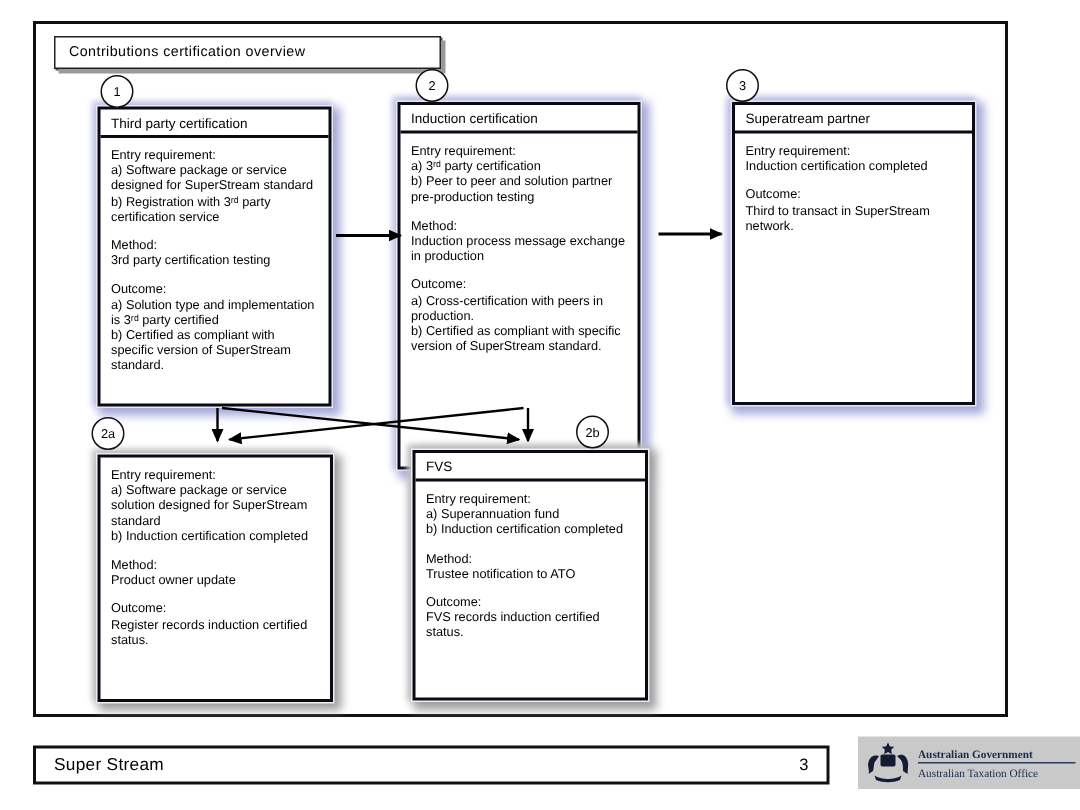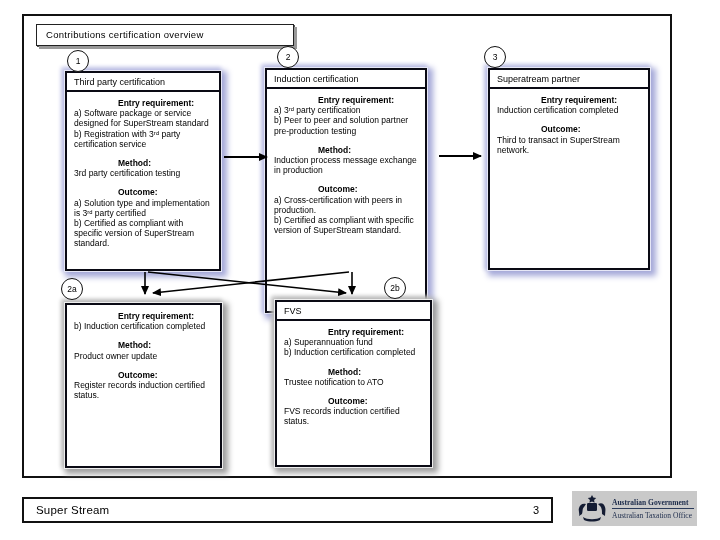--- a/index.html
+++ b/index.html
@@ -27,39 +27,39 @@
   .c2b { left:384px; top:277px; }
 
   
   .card { background:#fff; border:2px solid #0a0a14; z-index:3; }
   .glow-blue { box-shadow:0 0 0 1px #e6e7f6, 3px 3px 6px 3px #a4a8d8, -2px -2px 4px 2px #c9cbea; }
   .glow-gray { box-shadow:0 0 0 1px #eee, 3px 3px 6px 3px #9e9e9e, -2px -2px 4px 2px #c8c8c8; }
   .card-header { font-size:9px; padding:4px 7px 3px 7px; border-bottom:2px solid #0a0a14;
                  white-space:nowrap; overflow:hidden; }
   .card-body { padding:6px 7px; font-size:8.5px; line-height:1.2; }
   .section + .section { margin-top:9px; }
-  .sec-label { font-weight:bold;margin-left:44px; }
+  .sec-label { font-weight:normal; }
   .card1  { left:65px;  top:71px;  width:156px; height:200px; }
   .card2  { left:265px; top:68px;  width:162px; height:245px; }
   .card3  { left:488px; top:68px;  width:162px; height:202px; }
   .card2a { left:65px;  top:303px; width:157px; height:165px; }
   .card2b { left:275px; top:300px; width:157px; height:167px; }
 
   
   svg.connectors { left:0; top:0; width:720px; height:540px; z-index:4; pointer-events:none; }
 
   
   .footer-bar { left:22px; top:497px; width:531px; height:26px; border:2px solid #111;
                 background:#fff; display:flex; align-items:center;
                 justify-content:space-between; padding:0 12px; }
   .footer-label { font-size:11.5px; letter-spacing:.2px; }
   .page-number { font-size:11px; }
 
   
-  .gov-logo { left:572px; top:491px; width:125px; height:35px; background:#c9c9c9;
+  .gov-logo { left:572px; top:491px; width:148px; height:35px; background:#c9c9c9;
               display:flex; align-items:center; padding:2px 3px; gap:3px; }
   .crest { flex:0 0 34px; height:30px; }
   .logo-text { flex:1; color:#1b2a4a; font-family:"Liberation Serif", serif; }
   .logo-line1 { font-size:7.5px; font-weight:bold; padding-bottom:1.5px;
                 border-bottom:1px solid #2a3a5a; white-space:nowrap; }
   .logo-line2 { font-size:7.5px; font-weight:normal; padding-top:1.5px; white-space:nowrap; }
 </style>
 </head>
 <body>
 
@@ -124,20 +124,21 @@
         <div class="sec-label">Outcome:</div>
         <div class="sec-line">Third to transact in SuperStream network.</div>
       </div>
     </div>
 </div>
 
 <div class="abs card card2a glow-gray">
   <div class="card-body">
       <div class="section">
         <div class="sec-label">Entry requirement:</div>
+        <div class="sec-line">a) Software package or service solution designed for SuperStream standard</div>
         <div class="sec-line">b) Induction certification completed</div>
       </div>
       <div class="section">
         <div class="sec-label">Method:</div>
         <div class="sec-line">Product owner update</div>
       </div>
       <div class="section">
         <div class="sec-label">Outcome:</div>
         <div class="sec-line">Register records induction certified status.</div>
       </div>

